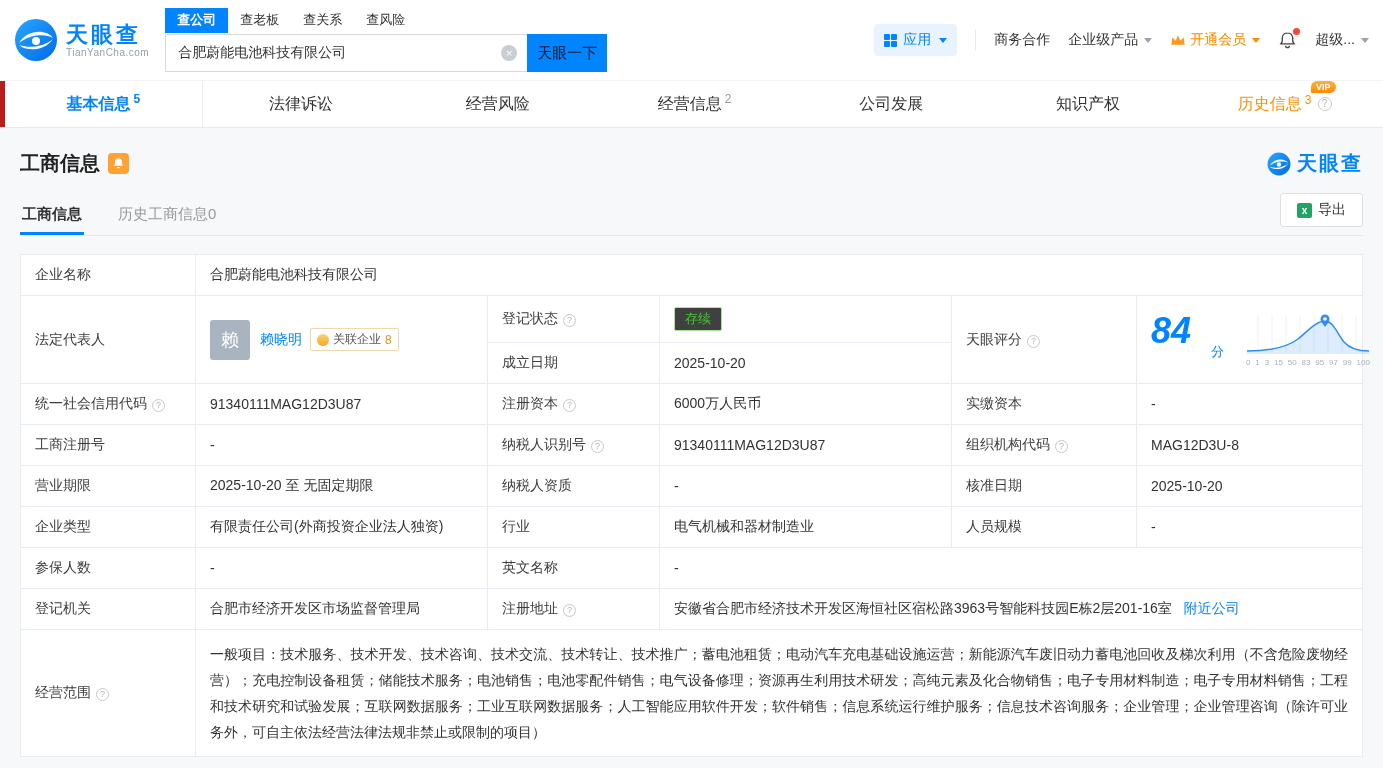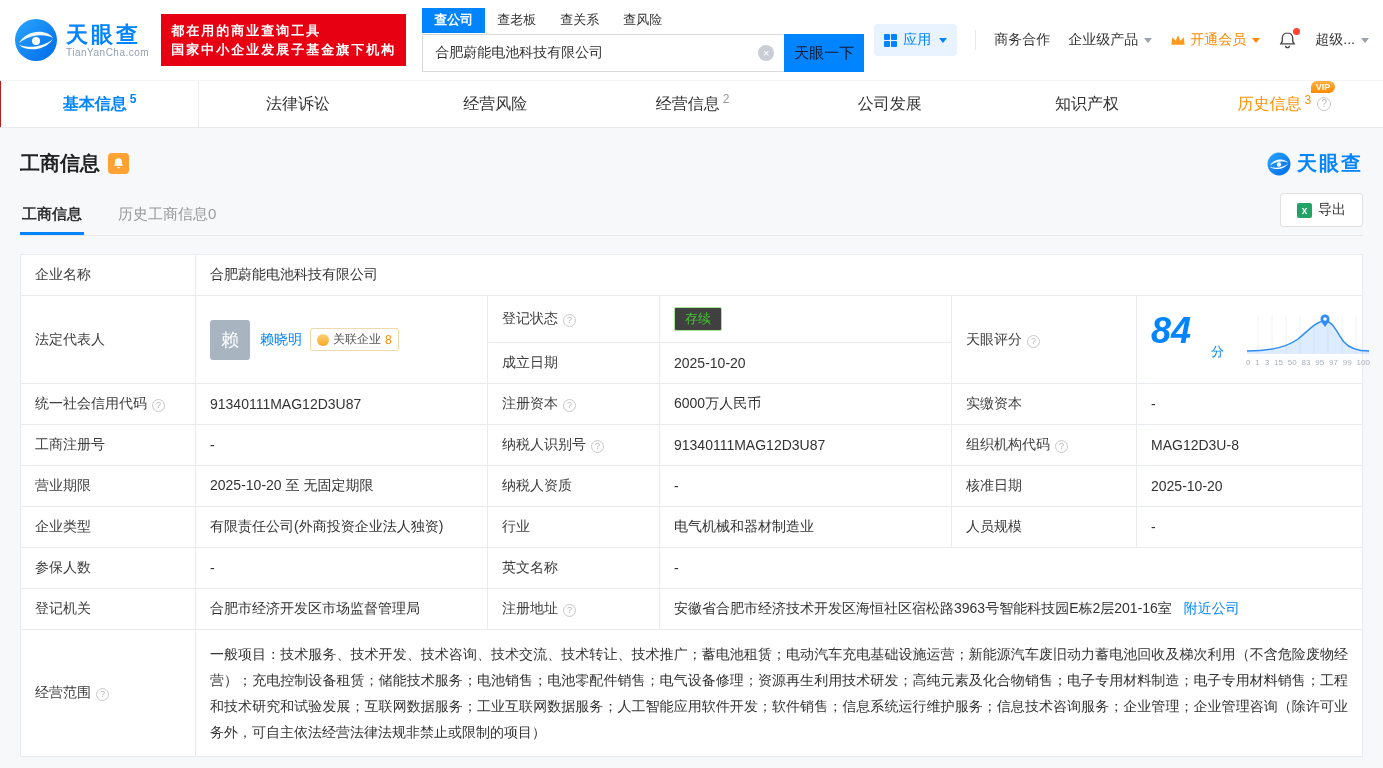--- a/index.html
+++ b/index.html
@@ -39,21 +39,21 @@
   .vdiv { width:1px; height:20px; background:#e8e8e8; }
   .menu-item { cursor:pointer; display:flex; align-items:center; gap:4px; color:#333; }
   .menu-vip { color:#ff8a00; }
   .bell-wrap { position:relative; cursor:pointer; display:flex; }
   .bell-wrap svg { width:19px; height:19px; }
   .red-dot { position:absolute; top:-3px; right:-3px; width:7px; height:7px; background:#ff4433; border-radius:50%; }
   
   .nav { display:flex; height:48px; border-bottom:1px solid #e9e9e9; border-top:1px solid #f4f4f4; background:#fff; }
   .nav-tab { flex:1; display:flex; align-items:center; justify-content:center; font-size:16px;
              color:#333; cursor:pointer; position:relative; }
-  .nav-tab.active { color:#0084ff; font-weight:bold; border-left:1px solid #b91c1c; border-right:1px solid #ededed; }
+  .nav-tab.active { color:#0084ff; font-weight:bold; border-left:5px solid #b91c1c; border-right:1px solid #ededed; }
   .nav-count { font-size:12px; color:#999; margin-left:3px; transform:translateY(-5px); display:inline-block; }
   .nav-tab.active .nav-count { color:#0084ff; }
   .nav-tab.history { color:#ff9000; }
   .nav-tab.history .nav-count { color:#ff9000; }
   .tab-label-wrap { position:relative; display:inline-block; }
   .vip-badge { position:absolute; top:-13px; right:-24px; background:linear-gradient(180deg,#ffb143,#ff8a00);
                color:#fff; font-size:9px; font-weight:bold; padding:1px 5px; border-radius:7px 7px 7px 1px; }
   .help-gray { width:14px; height:14px; border:1px solid #c9c9c9; color:#b5b5b5; border-radius:50%;
                font-size:10px; line-height:12px; text-align:center; margin-left:6px; display:inline-block; }
   
@@ -114,24 +114,20 @@
       <path d="M5 25 C13 11 33 11 39 20 C30 15 15 17 5 25 Z" fill="#fff" opacity="0.95"></path>
       <path d="M39 21 C31 33 13 34 5 27 C17 31 31 28 39 21 Z" fill="#fff"></path>
       <circle cx="22" cy="23" r="4" fill="#fff"></circle>
     </svg>
     <div>
       <div class="logo-cn">天眼查</div>
       <div class="logo-en">TianYanCha.com</div>
     </div>
   </div>
 
-  <div class="promo">
-    <div>都在用的商业查询工具</div>
-    <div>国家中小企业发展子基金旗下机构</div>
-  </div>
 
   <div class="search-area">
     <div class="search-tabs">
       <div class="search-tab active">查公司</div>
       <div class="search-tab">查老板</div>
       <div class="search-tab">查关系</div>
       <div class="search-tab">查风险</div>
     </div>
     <div class="search-row">
       <div class="input-wrap">

